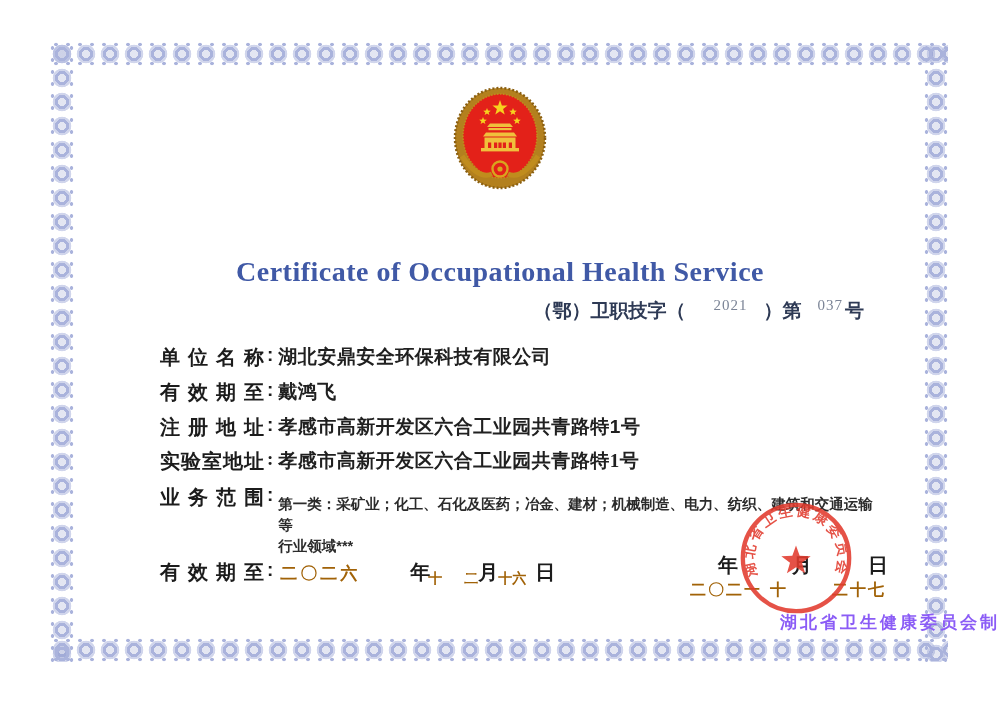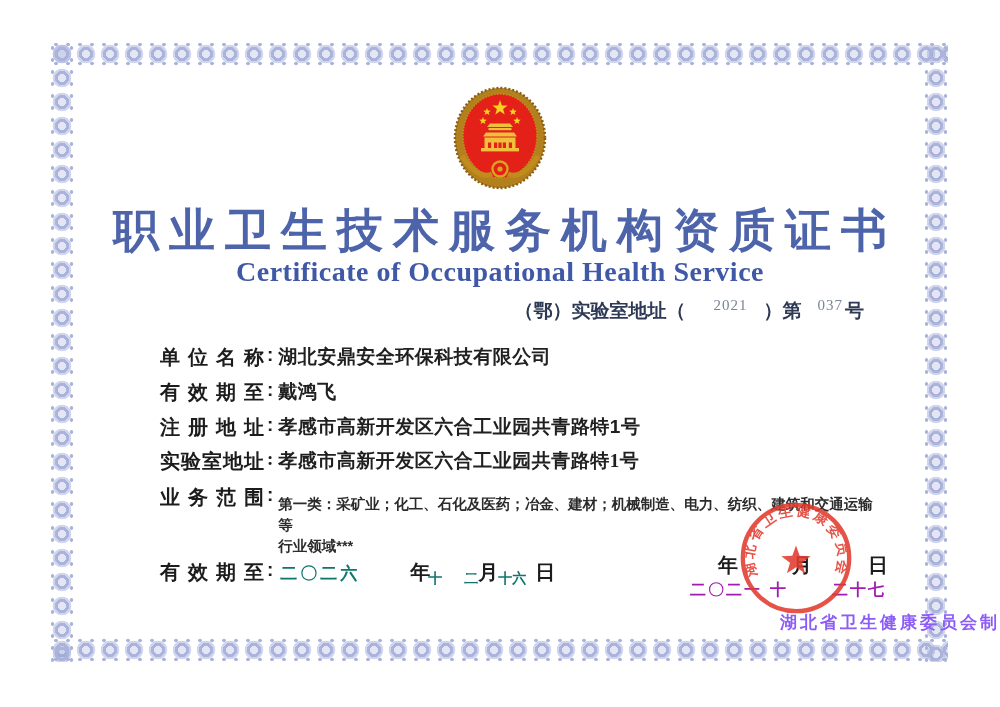--- a/index.html
+++ b/index.html
@@ -61,34 +61,34 @@
   .colon{font-weight:bold;font-size:19px;margin:0 5px 0 3px;color:#1c1c1c;vertical-align:top;}
   .fvalue{font-weight:bold;font-size:19px;color:#202020;letter-spacing:.5px;vertical-align:top;}
   .row.r1{top:327px;} .row.r2{top:362px;} .row.r3{top:397px;} .row.r4{top:431px;font-family:Liberation Serif, serif;} .row.r5{top:467px;}
   .scope-value{
     display:inline-block;vertical-align:top;margin-top:10px;width:600px;white-space:normal;
     font-weight:bold;font-size:14.5px;line-height:21px;color:#2b2b2b;
   }
 
   
   .row.validity{top:542px;}
-  .typed{color:#0f766e;font-weight:bold;}
+  .typed{color:#a16207;font-weight:bold;}
   .v-year{font-size:17px;letter-spacing:3px;margin-left:2px;}
   .unit{font-weight:bold;font-size:20px;color:#1c1c1c;}
   .v-nian{margin-left:50px;}
   .v-m1{font-size:14px;position:relative;top:4px;margin-left:-2px;}
   .v-m2{font-size:14px;position:relative;top:4px;margin-left:22px;}
   .v-day{font-size:14px;position:relative;top:4px;}
   .v-ri{margin-left:9px;}
 
   
   .issue{position:absolute;left:690px;top:552px;width:230px;height:50px;}
   .issue .unit{position:absolute;}
   .iu-y{left:28px;top:0;} .iu-m{left:102px;top:0;} .iu-d{left:178px;top:0;}
-  .issue .ityped{position:absolute;top:28px;color:#a21caf;font-size:16px;letter-spacing:2px;font-weight:bold;white-space:nowrap;}
+  .issue .ityped{position:absolute;top:28px;color:#a16207;font-size:16px;letter-spacing:2px;font-weight:bold;white-space:nowrap;}
   .it-y{left:0px;} .it-m{left:80px;} .it-d{left:142px;}
   .seal{position:absolute;left:738px;top:499px;width:116px;height:118px;opacity:.88;}
 
   
   .footer{
     position:absolute;top:611px;left:0;right:0;text-align:right;
     font-weight:bold;font-size:17px;letter-spacing:3px;color:#8b5cf6;
   }
 </style>
 </head>
@@ -124,25 +124,24 @@
     <rect x="58.8" y="58.5" width="3.2" height="5.5" fill="#e32119"></rect>
     <rect x="31" y="64" width="38" height="3.4" fill="#f0c03c"></rect>
 
     <circle cx="50" cy="85" r="7.5" fill="#e32119" stroke="#d9a41e" stroke-width="2.4"></circle>
     <circle cx="50" cy="85" r="2.6" fill="#d9a41e"></circle>
     <path d="M12,72 Q28,96 42,90" fill="none" stroke="#c08c1d" stroke-width="5"></path>
     <path d="M88,72 Q72,96 58,90" fill="none" stroke="#c08c1d" stroke-width="5"></path>
     <path d="M40,96 Q50,101 60,96" fill="none" stroke="#b3801e" stroke-width="5"></path>
   </svg>
 
-  <div class="title">职业卫生技术服务机构资质证书</div>
   <div class="subtitle">Certificate of Occupational Health Service</div>
 
   <div class="cert-no">
-    <span>（鄂）实验室地址（</span><span class="typed-no typed-year">2021</span><span>）第</span><span class="typed-no typed-serial">037</span><span>号</span>
+    <span>（鄂）卫职技字（</span><span class="typed-no typed-year">2021</span><span>）第</span><span class="typed-no typed-serial">037</span><span>号</span>
   </div>
 
   <div class="row r1">
     <span class="flabel">单位名称</span><span class="colon">:</span><span class="fvalue">湖北安鼎安全环保科技有限公司</span>
   </div>
   <div class="row r2">
     <span class="flabel">有效期至</span><span class="colon">:</span><span class="fvalue">戴鸿飞</span>
   </div>
   <div class="row r3">
     <span class="flabel">注册地址</span><span class="colon">:</span><span class="fvalue">孝感市高新开发区六合工业园共青路特1号</span>

